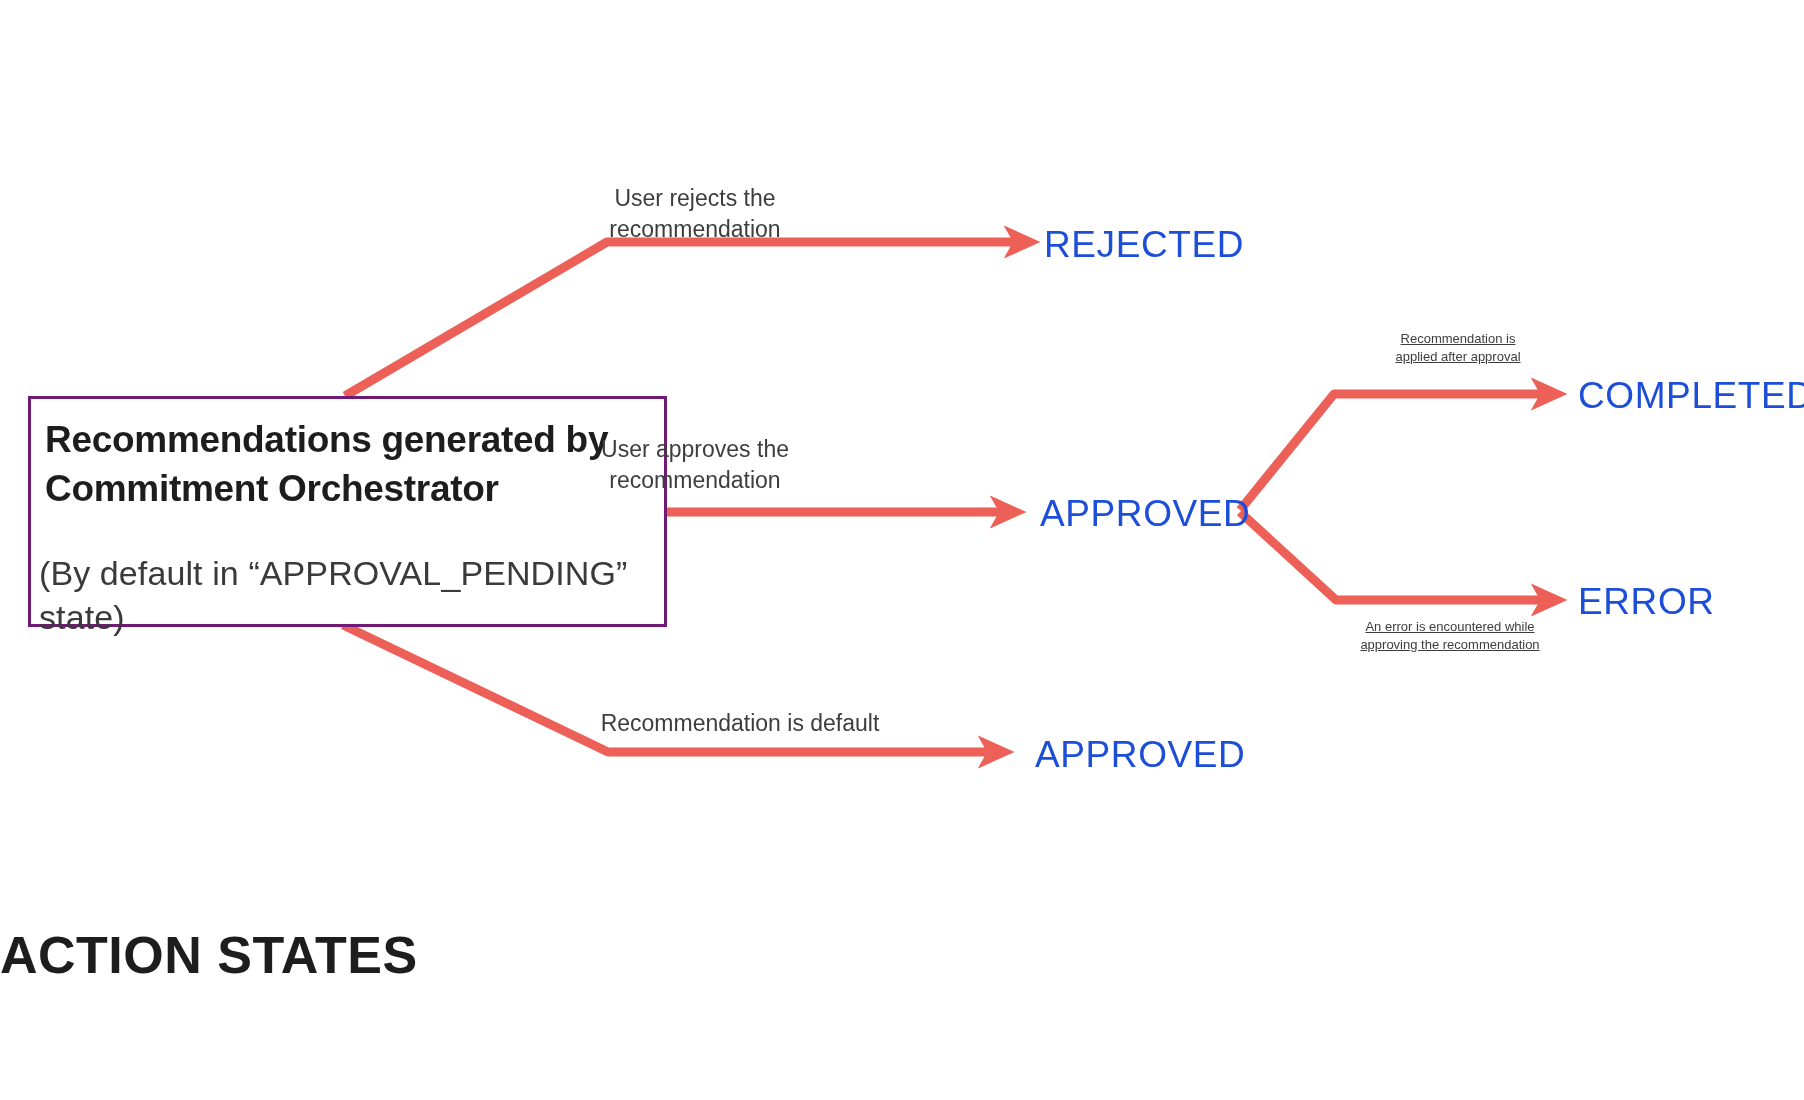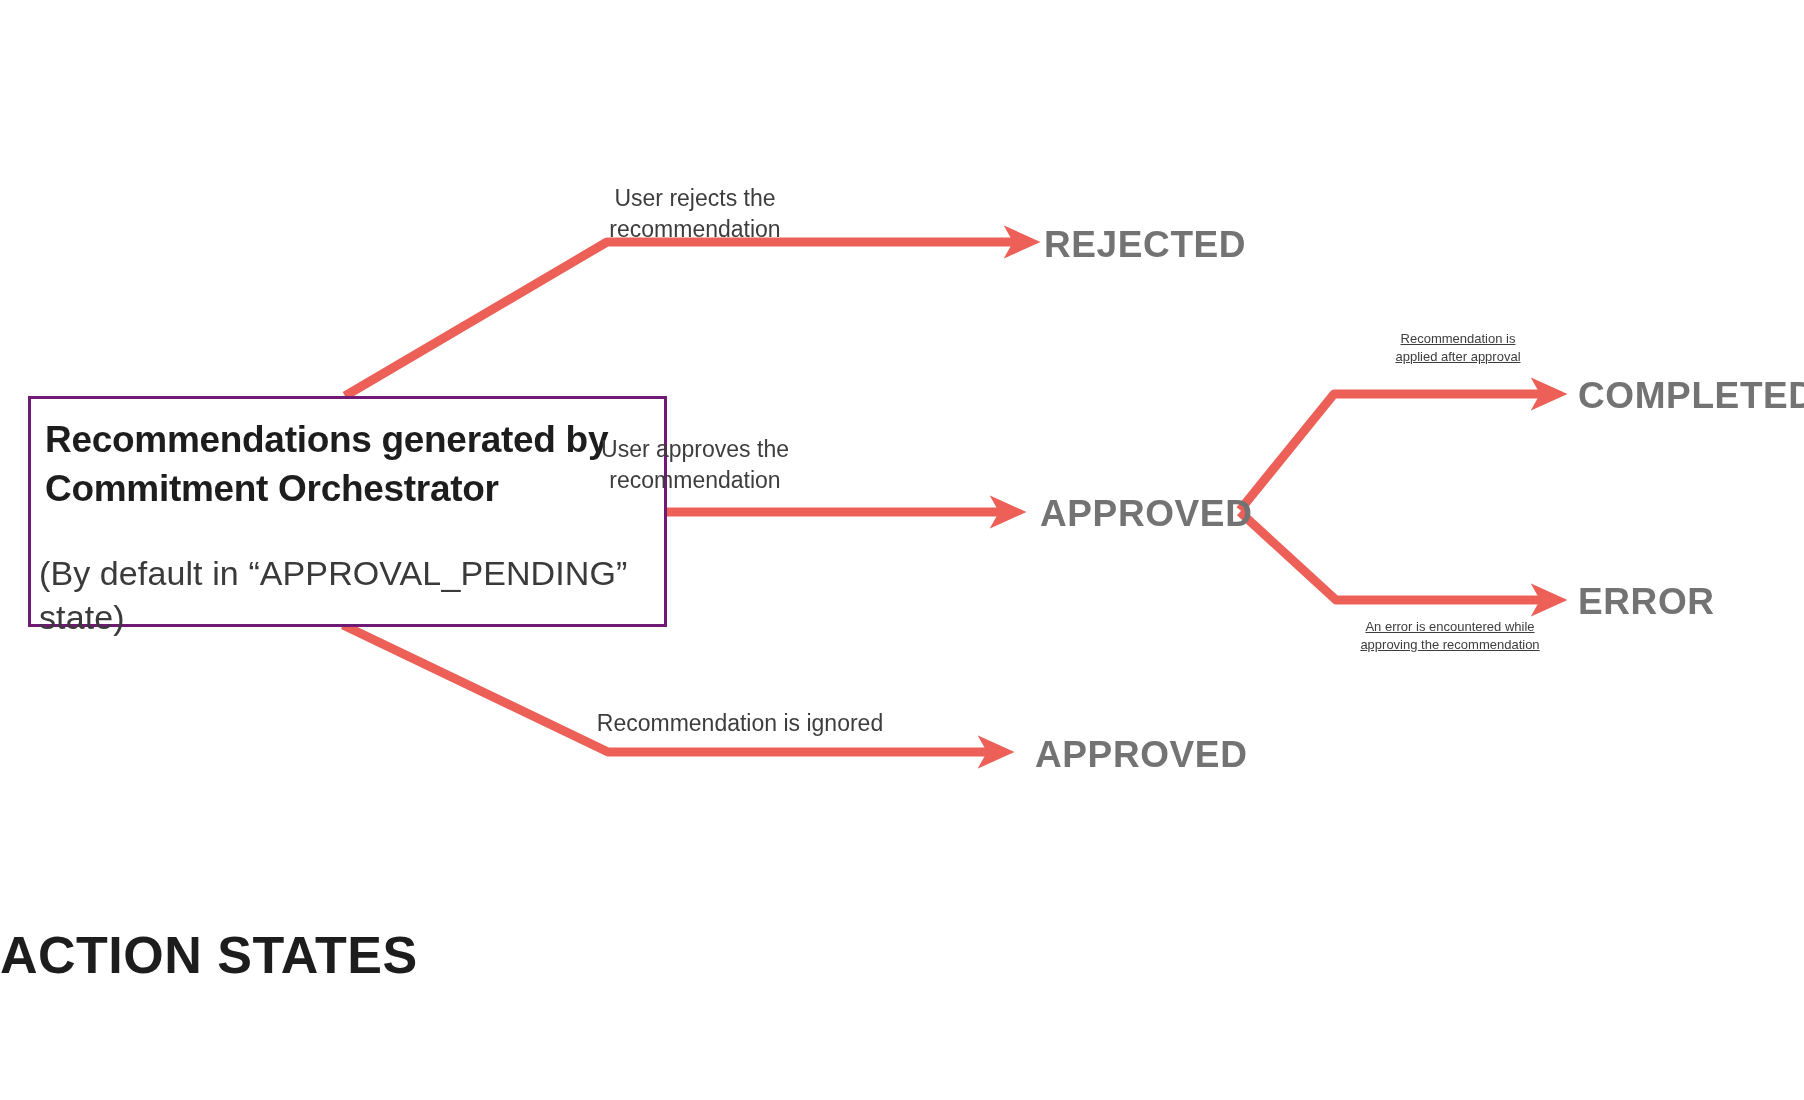--- a/index.html
+++ b/index.html
@@ -59,23 +59,23 @@
     font-weight: 400;
     line-height: 1.3;
     color: #3a3a3a;
     letter-spacing: 0.1px;
   }
 
   
   .state-label {
     position: absolute;
     font-size: 37px;
-    font-weight: 700;
+    font-weight: 400;
     letter-spacing: 0.6px;
-    color: #737373;
+    color: #1d4ed8;
     white-space: nowrap;
     z-index: 3;
   }
 
   
   .edge-label {
     position: absolute;
     font-size: 23px;
     font-weight: 400;
     line-height: 1.33;
@@ -130,21 +130,21 @@
     <div class="source-title">Recommendations generated by Commitment Orchestrator</div>
     <div class="source-sub">(By default in “APPROVAL_PENDING” state)</div>
   </div>
 
   <div class="edge-label" style="left:565px; top:163px; width:260px;margin-top:20px;">User rejects the
 recommendation</div>
 
   <div class="edge-label" style="left:565px; top:434px; width:260px;">User approves the
 recommendation</div>
 
-  <div class="edge-label" style="left:540px; top:708px; width:400px;">Recommendation is ignored</div>
+  <div class="edge-label" style="left:540px; top:708px; width:400px;">Recommendation is default</div>
 
   <div class="edge-label small" style="left:1328px; top:330px; width:260px;">Recommendation is
 applied after approval</div>
 
   <div class="edge-label small" style="left:1285px; top:618px; width:330px;">An error is encountered while
 approving the recommendation</div>
 
   <div class="state-label" style="left:1044px; top:224px;">REJECTED</div>
 
   <div class="state-label" style="left:1040px; top:493px;">APPROVED</div>

